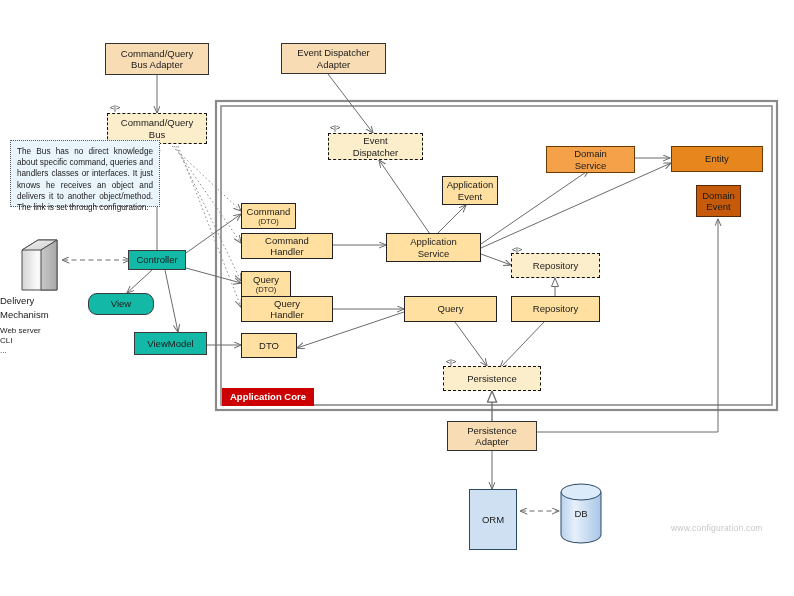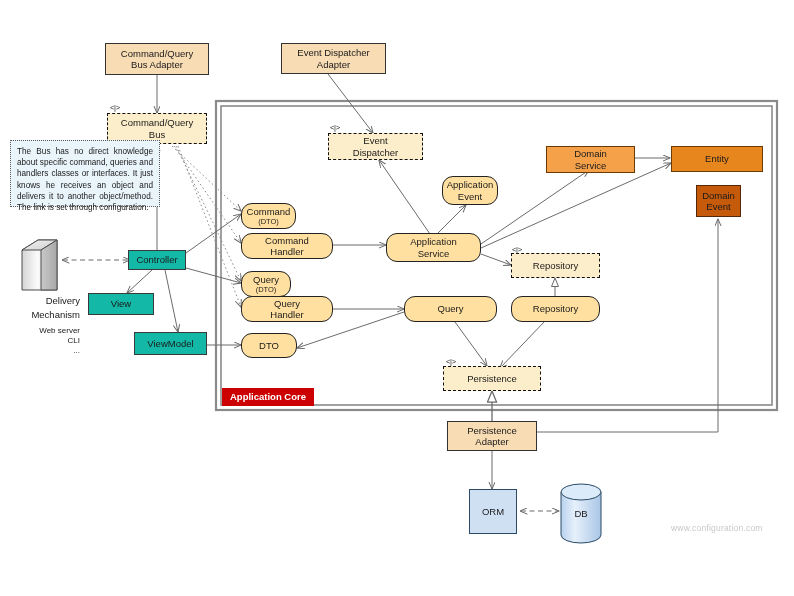--- a/index.html
+++ b/index.html
@@ -24,21 +24,21 @@
     text-align:center;
     color:#1a1a1a;
     font-size:9.5px;
     line-height:11.5px;
     border:1px solid #2b2b2b;
     background:#ffe8b0;
     z-index:5;
   }
   .node .sub{font-size:7.5px;line-height:9px;}
 
-  .c-app   {background:#ffe0a0;border-color:#222;border-radius:11px;}
+  .c-app   {background:#ffe0a0;border-color:#222;}
   .c-adapter{background:#f8dcb4;border-color:#333;}
   .c-iface {background:#fdeecb;border:1px dashed #111;}
   .c-green {background:#14b8a6;border-color:#3a3a3a;}
   .c-dserv {background:#f4a14a;border-color:#6b3b06;}
   .c-entity{background:#e8861e;border-color:#6b3b06;}
   .c-devent{background:#c45a0a;border-color:#55280a;}
   .c-blue  {background:#cfe0f3;border-color:#2b4a66;}
 
   
   .iface-tag{
@@ -71,21 +71,21 @@
     color:#ffffff;
     font-weight:bold;
     font-size:9.5px;
     line-height:18px;
     padding:0 8px;
     z-index:8;
     white-space:nowrap;
   }
 
   
-  .dm-wrap{position:absolute;z-index:6;text-align:right;}
+  .dm-wrap{position:absolute;z-index:6;text-align:left;}
   .dm-caption{
     font-size:9.5px;line-height:11.5px;color:#1a1a1a;margin-top:2px;
   }
   .dm-sub{
     font-size:8px;line-height:10px;color:#1a1a1a;margin-top:6px;
   }
 
   
   .db-wrap{position:absolute;z-index:6;}
   .db-label{
@@ -245,21 +245,21 @@
     <div class="dm-caption">Delivery</div>
     <div class="dm-caption">Mechanism</div>
     <div class="dm-sub">Web server</div>
     <div class="dm-sub" style="margin-top:0;">CLI</div>
     <div class="dm-sub" style="margin-top:0;">...</div>
   </div>
 
   <div class="node c-green" style="left:128px;top:250px;width:58px;height:20px;">
     <span>Controller</span>
   </div>
-  <div class="node c-green" style="left:88px;top:293px;width:66px;height:22px;">
+  <div class="node c-green" style="left:88px;top:293px;width:66px;height:22px;border-radius:9px;">
     <span>View</span>
   </div>
   <div class="node c-green" style="left:134px;top:332px;width:73px;height:23px;">
     <span>ViewModel</span>
   </div>
 
   <div class="node c-app" style="left:241px;top:203px;width:55px;height:26px;">
     <span>Command</span>
     <span class="sub">(DTO)</span>
   </div>
@@ -314,21 +314,21 @@
     <span>Service</span>
   </div>
   <div class="node c-entity" style="left:671px;top:146px;width:92px;height:26px;">
     <span>Entity</span>
   </div>
   <div class="node c-devent" style="left:696px;top:185px;width:45px;height:32px;">
     <span>Domain</span>
     <span>Event</span>
   </div>
 
-  <div class="node c-blue" style="left:469px;top:489px;width:48px;height:45px;">
+  <div class="node c-blue" style="left:469px;top:489px;width:48px;height:61px;">
     <span>ORM</span>
   </div>
   <div class="db-wrap" style="left:561px;top:484px;width:40px;height:58px;">
     <div class="db-label">DB</div>
   </div>
 
   <div class="core-badge" style="left:222px;top:388px;">Application Core</div>
 
   <div class="watermark" style="left:671px;top:523px;">www.configuration.com</div>
 

